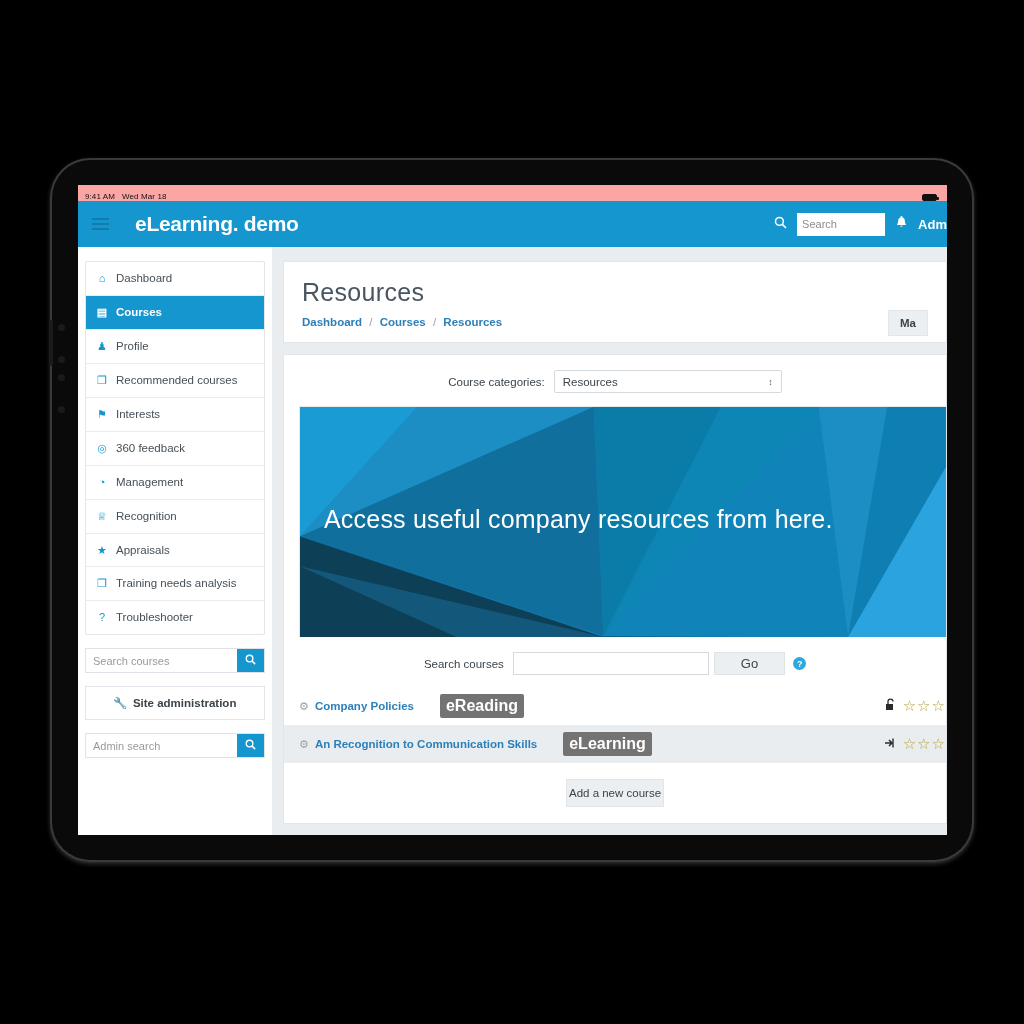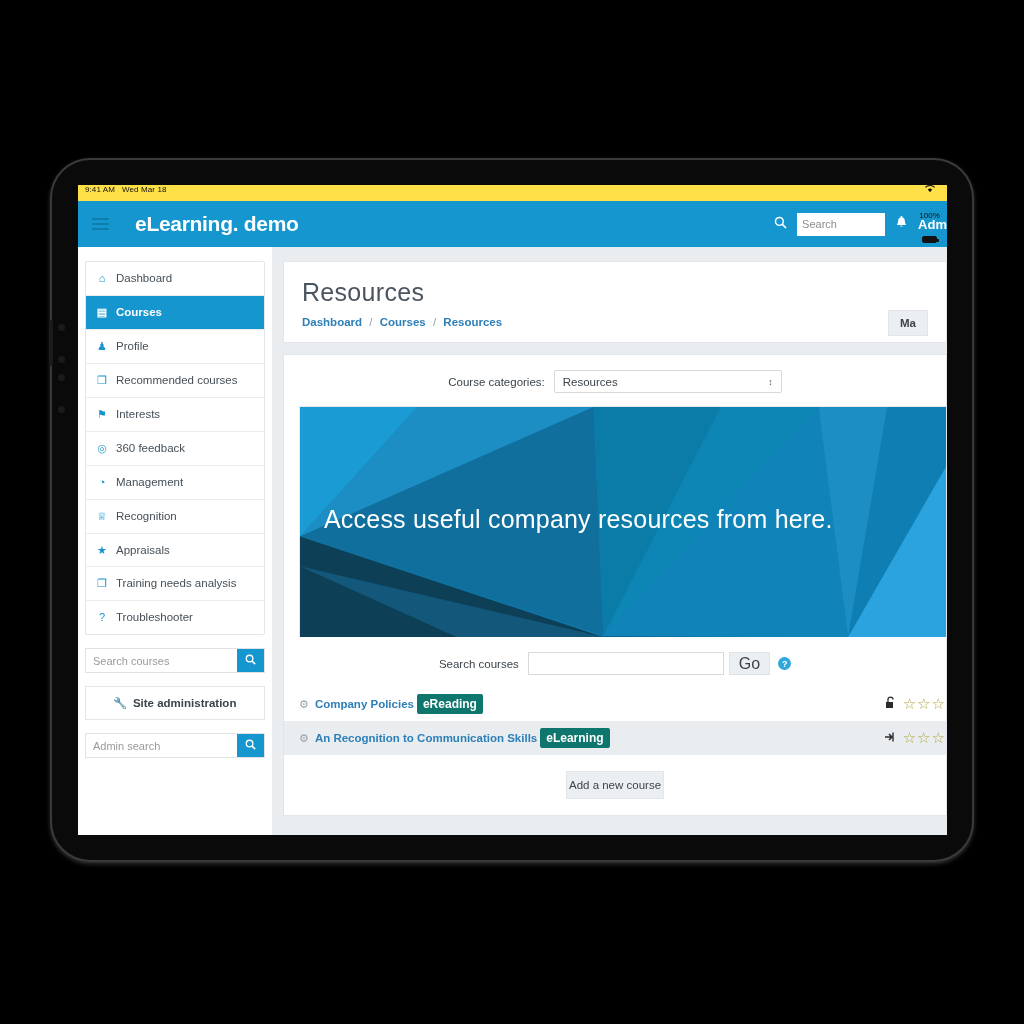--- a/index.html
+++ b/index.html
@@ -33,22 +33,22 @@
   #screen {
     position: absolute;
     left: 26px; top: 25px;
     width: 869px; height: 650px;
     background: #ffffff;
     overflow: hidden;
   }
 
   
   #statusbar {
-    height: 16px; background: #fde047; color: #111;
-    font-size: 8px; display: flex; align-items: flex-start;
+    height: 16px; background: #fca5a5; color: #111;
+    font-size: 8px; display: flex; align-items: flex-end;
     padding: 0 7px; letter-spacing: .1px;
   }
   #sb-left { display: flex; gap: 7px; }
   #sb-right { margin-left: auto; display: flex; align-items: center; gap: 16px; flex-direction: column; }
   .battery {
     width: 15px; height: 7px; border: 1px solid #111;
     border-radius: 2px; position: relative; background: #111;
   }
   .battery::after { content:""; position:absolute; right:-3px; top:2px;
      width:2px; height:3px; background:#111; border-radius:0 1px 1px 0; }
@@ -155,40 +155,40 @@
     gap: 0; margin-top: 15px; font-size: 11.5px; color:#3b444b; padding: 0 14px;
   }
   #course-search-row .lbl { margin-right: 9px; }
   #course-search-input {
     width: 196px; height: 23px; border:1px solid #d6dade; background:#fff;
     font-size: 11.5px; padding: 0 6px; outline: none;
     font-family: "Liberation Sans", sans-serif;
   }
   #go-btn {
     height: 23px; background:#eceff1; border:1px solid #dfe3e6;
-    font-size: 16px; color:#3b444b; padding: 0 9px; margin-left: 5px;
+    font-size: 13px; color:#3b444b; padding: 0 26px; margin-left: 5px;
     cursor: pointer; font-family: "Liberation Sans", sans-serif;
   }
   #help-icon {
     margin-left: 8px; width: 13px; height: 13px; border-radius:50%;
     background:#2fa8dc; color:#fff; font-size: 9px; font-weight:bold;
     display:flex; align-items:center; justify-content:center; cursor:pointer;
   }
 
   
   #course-list { margin-top: 12px; }
   .course-row {
     display:flex; align-items:center; padding: 7px 0 7px 15px;
     min-height: 28px; position: relative;
   }
   .course-row.alt { background: #e9edf0; }
   .course-row .cic { color:#9aa4ab; font-size: 11px; margin-right: 6px; }
   .course-name { font-size: 11.5px; color:#2d7fb8; font-weight: bold; cursor:pointer; }
   .badge {
-    margin-left: 3px; background:#0f766e; color:#fff; font-size: 12px;
+    margin-left: 26px; background:#737373; color:#fff; font-size: 16px;
     font-weight: bold; padding: 3px 6px; border-radius: 2px;
   }
   .row-right {
     margin-left:auto; display:flex; align-items:center; gap: 7px;
     padding-right: 0; white-space: nowrap;
   }
   .row-right .status-ic { color:#2b2b2b; font-size: 12px; }
   .stars { color:#b5a642; font-size: 15px; letter-spacing: 1px; }
 
   #add-course-wrap { text-align:center; padding: 16px 14px 16px 14px; }

